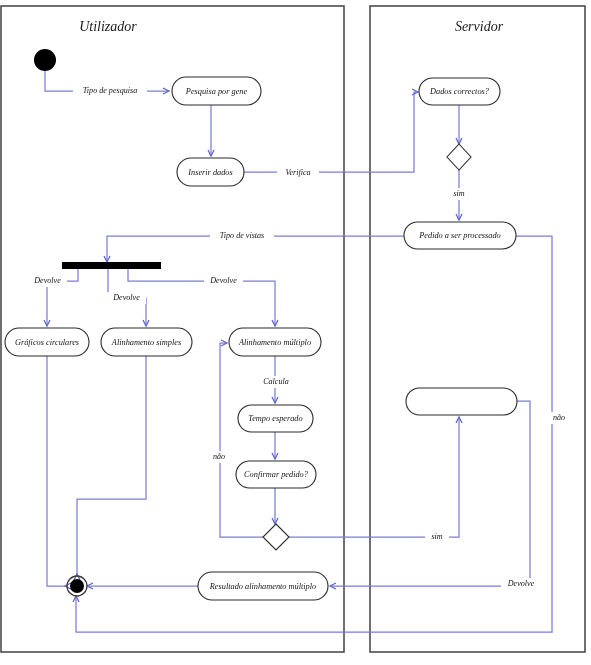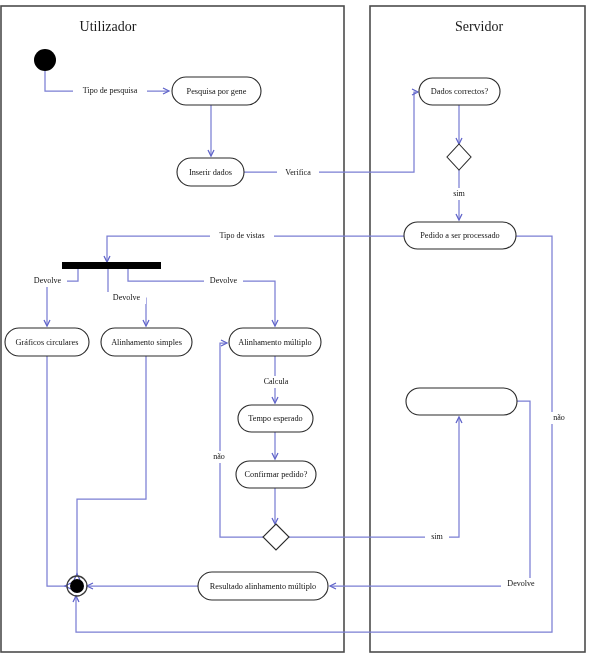--- a/index.html
+++ b/index.html
@@ -10,20 +10,21 @@
   body {
     width: 591px;
     height: 665px;
     font-family: "Liberation Serif", "DejaVu Serif", serif;
     overflow: hidden;
   }
   #diagram-root {
     position: relative;
     width: 591px;
     height: 665px;
+    font-style: italic;
   }
   svg#uml {
     display: block;
     width: 591px;
     height: 665px;
   }
   .lane-frame {
     fill: none;
     stroke: #4d4d4d;
     stroke-width: 1.6;

